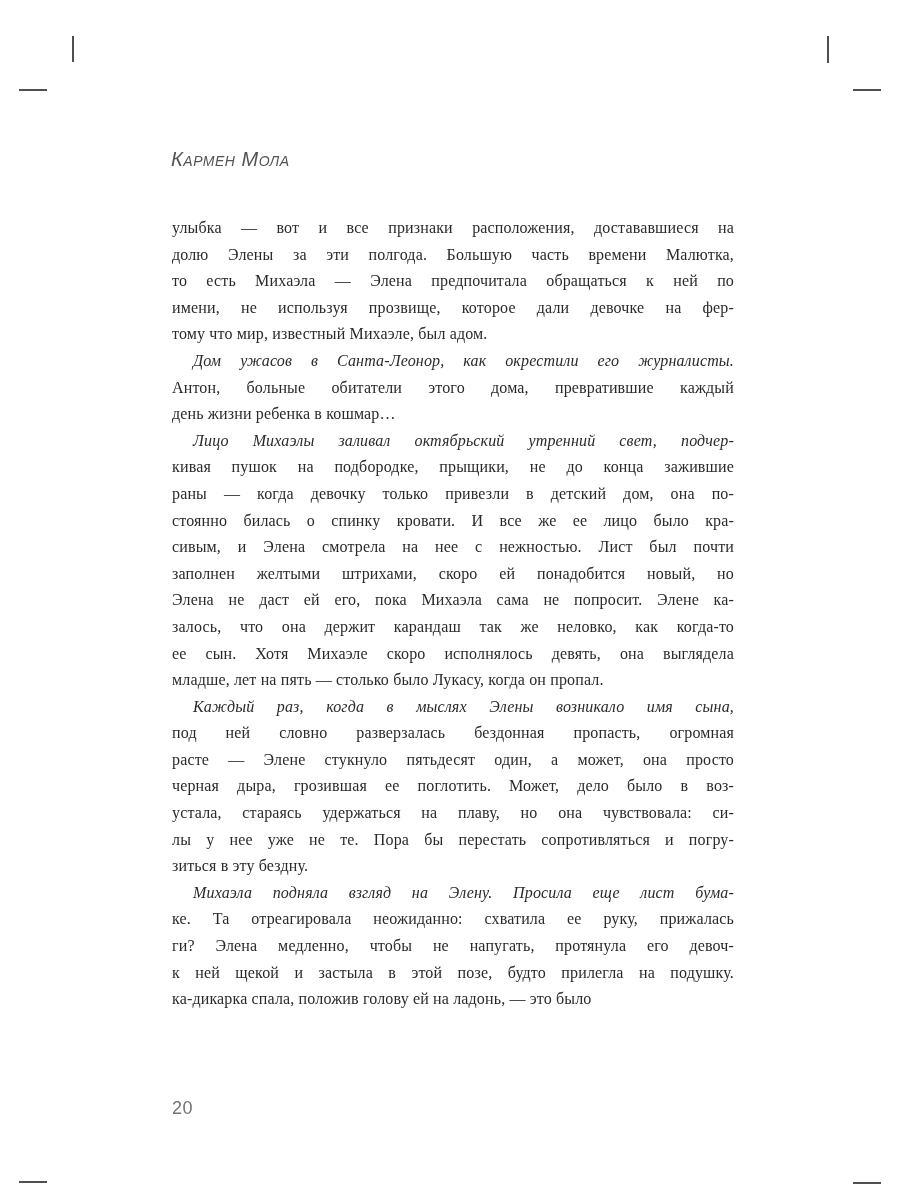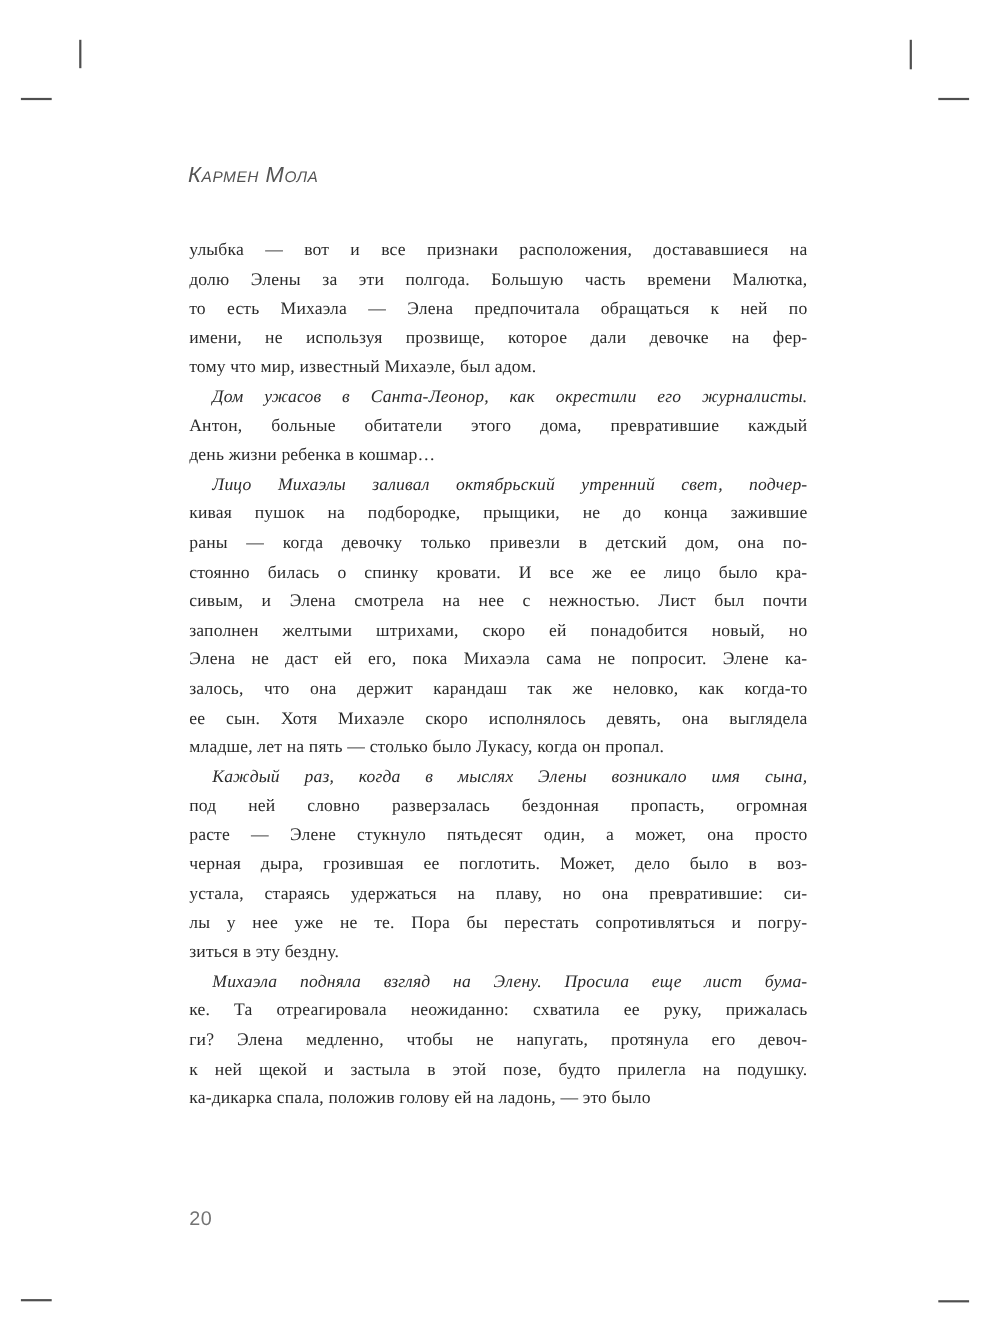--- a/index.html
+++ b/index.html
@@ -123,21 +123,21 @@
         <div class="line">Элена не даст ей его, пока Михаэла сама не попросит. Элене ка-</div>
         <div class="line">залось, что она держит карандаш так же неловко, как когда-то</div>
         <div class="line">ее сын. Хотя Михаэле скоро исполнялось девять, она выглядела</div>
         <div class="line last">младше, лет на пять — столько было Лукасу, когда он пропал.</div>
       </div>
       <div class="para indent">
         <div class="line">Каждый раз, когда в мыслях Элены возникало имя сына,</div>
         <div class="line">под ней словно разверзалась бездонная пропасть, огромная</div>
         <div class="line">расте — Элене стукнуло пятьдесят один, а может, она просто</div>
         <div class="line">черная дыра, грозившая ее поглотить. Может, дело было в воз-</div>
-        <div class="line">устала, стараясь удержаться на плаву, но она превратившие: си-</div>
+        <div class="line">устала, стараясь удержаться на плаву, но она чувствовала: си-</div>
         <div class="line">лы у нее уже не те. Пора бы перестать сопротивляться и погру-</div>
         <div class="line last">зиться в эту бездну.</div>
       </div>
       <div class="para indent">
         <div class="line">Михаэла подняла взгляд на Элену. Просила еще лист бума-</div>
         <div class="line">ке. Та отреагировала неожиданно: схватила ее руку, прижалась</div>
         <div class="line">ги? Элена медленно, чтобы не напугать, протянула его девоч-</div>
         <div class="line">к ней щекой и застыла в этой позе, будто прилегла на подушку.</div>
         <div class="line last">ка-дикарка спала, положив голову ей на ладонь, — это было</div>
       </div>

